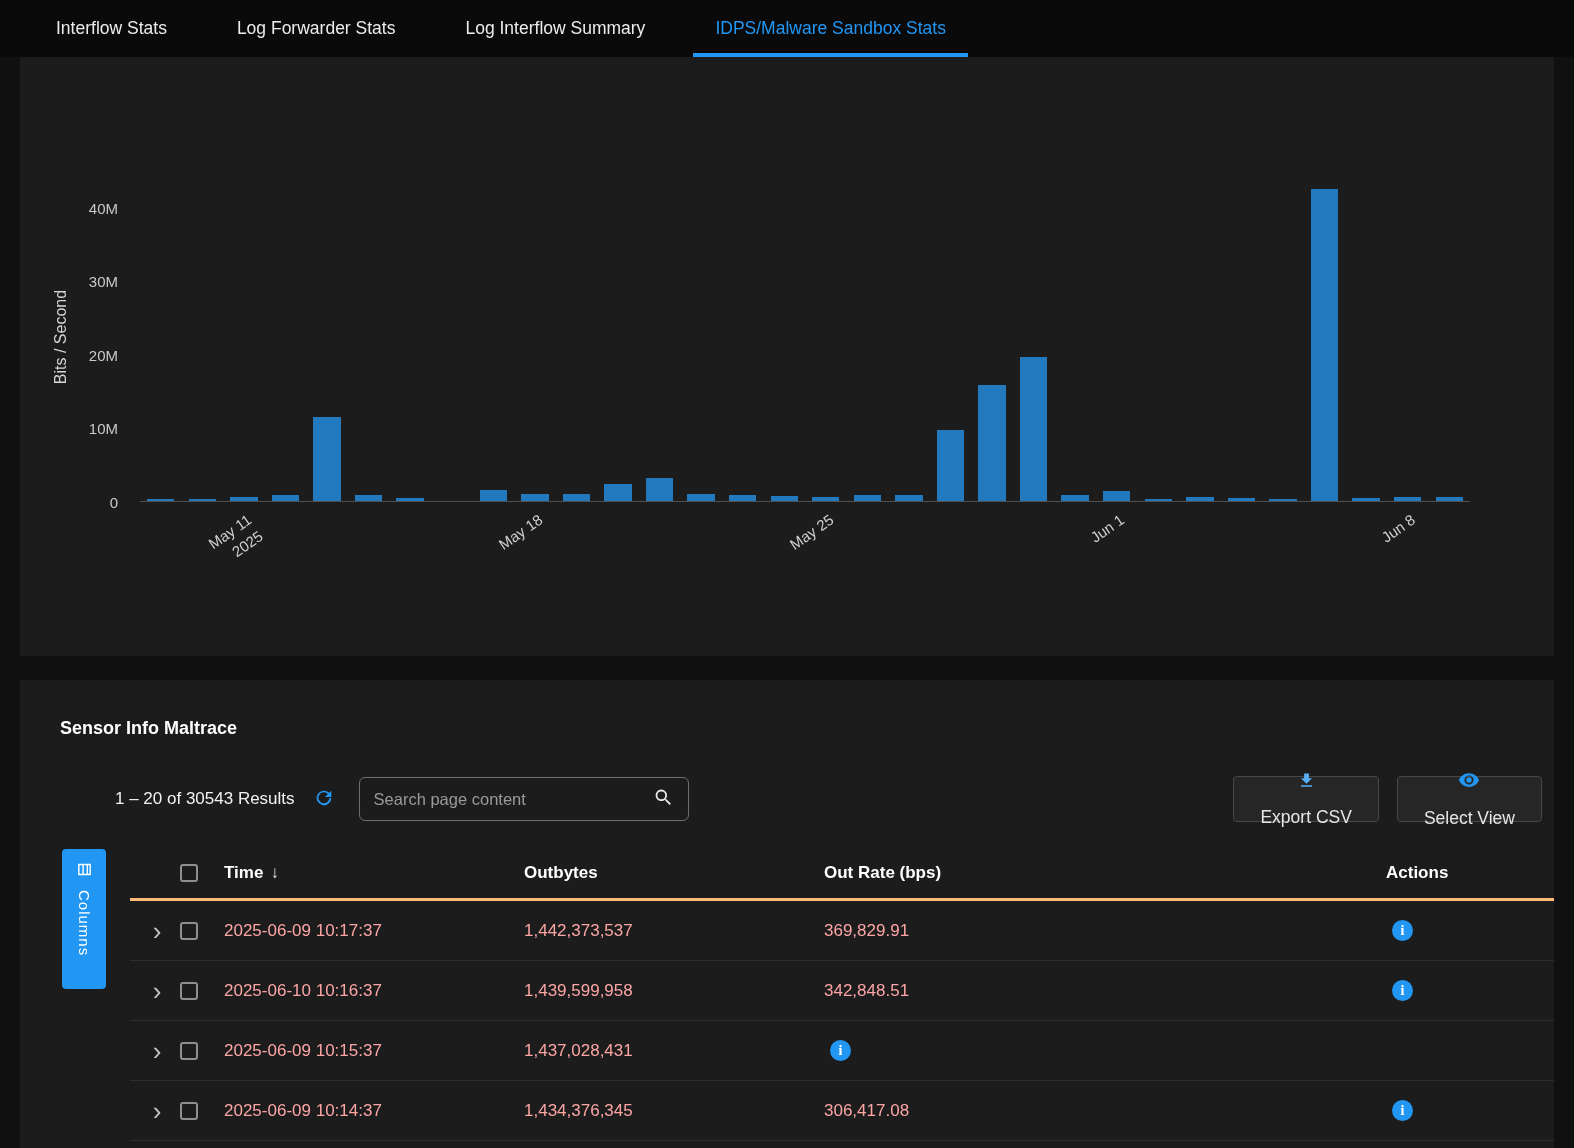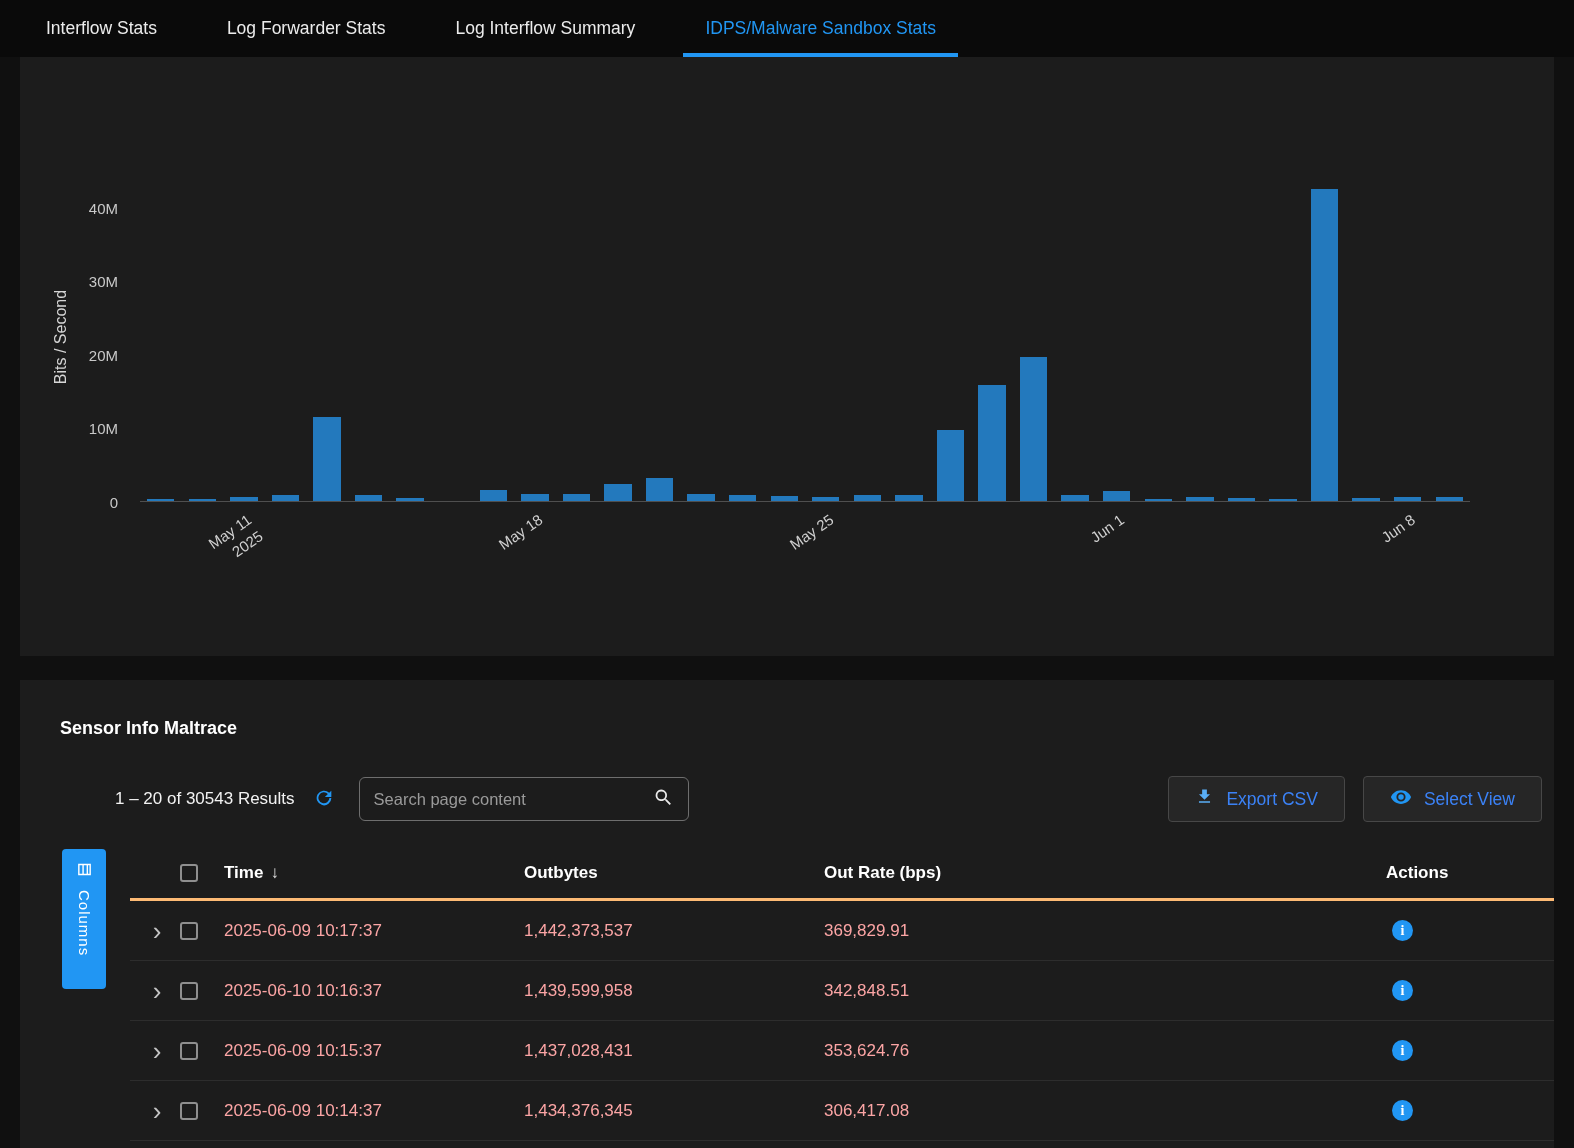--- a/index.html
+++ b/index.html
@@ -1,21 +1,21 @@
 <!DOCTYPE html>
 <html><head>
 <meta charset="utf-8">
 <style>
   * { margin:0; padding:0; box-sizing:border-box; }
   html,body { width:1574px; height:1148px; overflow:hidden; background:#101010;
     font-family:"Liberation Sans","DejaVu Sans",sans-serif; }
 
   
   .tabbar { height:57px; background:#0a0a0a; display:flex; align-items:stretch;
-    padding-left:24px; gap:26px; }
+    padding-left:34px; gap:26px; }
   .tab { display:flex; align-items:center; padding:0 22px; font-size:17.5px;
     color:#ececec; cursor:pointer; position:relative; white-space:nowrap; }
   .tab.active { color:#2196f3; }
   .tab.active::after { content:""; position:absolute; left:0; right:0; bottom:0;
     height:4px; background:#2196f3; }
 
   
   .panel { margin:0 20px; background:#1c1c1c; }
   .panel-chart { height:599px; padding-top:46px; }
   .panel-table { height:468px; margin-top:24px; padding-top:36px; overflow:hidden; }
@@ -40,22 +40,22 @@
   .toolbar { display:flex; align-items:center; margin-top:36px; padding-right:12px; }
   .results { margin-left:95px; font-size:17px; color:#f2f2f2; }
   .icon-btn { background:none; border:none; cursor:pointer; display:flex; align-items:center; }
   .refresh-btn { margin-left:18px; }
   .searchbox { margin-left:24px; width:330px; height:44px; border:1px solid #6e6e6e;
     border-radius:6px; display:flex; align-items:center; padding:0 14px; background:transparent; }
   .searchbox input { flex:1; background:transparent; border:none; outline:none;
     color:#ddd; font-size:16.5px; font-family:inherit; }
   .searchbox input::placeholder { color:#9a9a9a; }
   .btn { height:46px; display:flex; align-items:center; justify-content:center; gap:12px;
-    background:#262626; border:1px solid #474747; border-radius:4px; color:#3b82f6;
-    font-size:17.5px; padding:0 26px; cursor:pointer; font-family:inherit; white-space:nowrap; }
+    background:#262626; border:1px solid #474747; border-radius:4px; color:#e5e5e5;
+    font-size:17.5px; padding:0 26px; cursor:pointer; font-family:inherit; white-space:nowrap;flex-direction:column; }
   .btn-export { margin-left:auto; }
   .btn-select { margin-left:18px; }
 
   
   .table-wrap { position:relative; margin-top:25px; }
   .columns-btn { position:absolute; left:42px; top:2px; width:44px; height:140px;
     background:#2196f3; border:none; border-radius:4px; display:flex; flex-direction:column;
     align-items:center; padding-top:12px; color:#fff; cursor:pointer; }
   .columns-btn .vtext { writing-mode:vertical-rl; font-size:15px; margin-top:9px;
     letter-spacing:1px; color:#fff; font-family:inherit; }
@@ -243,21 +243,20 @@
         <span class="td cell-pad">1,439,599,958</span>
         <span class="td cell-pad">342,848.51</span>
         <span class="info-wrap"><span class="info-icon">i</span></span>
       </div>
 
       <div class="trow">
         <button class="chev">›</button>
         <span class="cb"></span>
         <span class="td cell-pad">2025-06-09 10:15:37</span>
         <span class="td cell-pad">1,437,028,431</span>
-        <span class="td cell-pad">353,624.76</span>
         <span class="info-wrap"><span class="info-icon">i</span></span>
       </div>
 
       <div class="trow">
         <button class="chev">›</button>
         <span class="cb"></span>
         <span class="td cell-pad">2025-06-09 10:14:37</span>
         <span class="td cell-pad">1,434,376,345</span>
         <span class="td cell-pad">306,417.08</span>
         <span class="info-wrap"><span class="info-icon">i</span></span>

